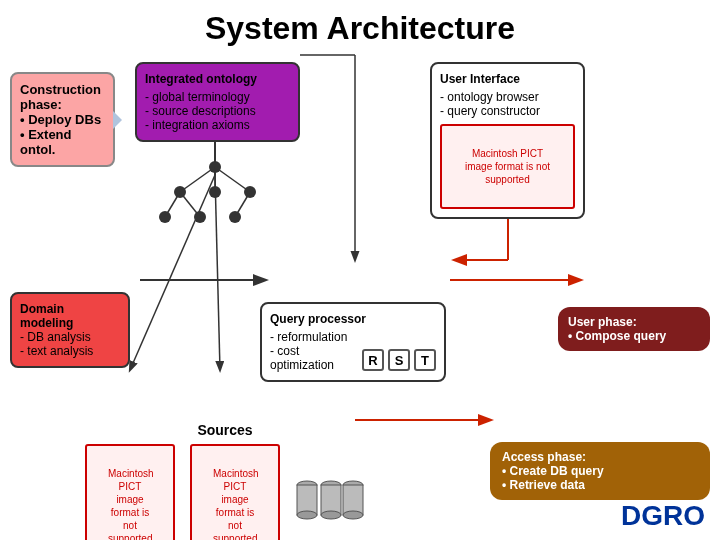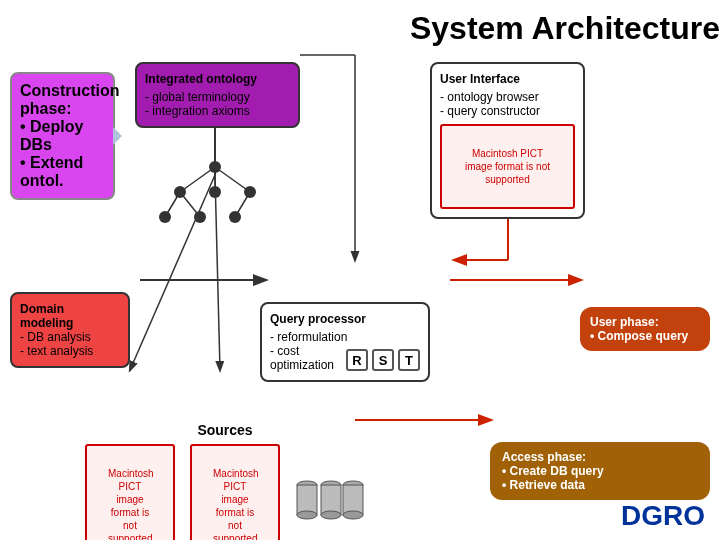--- a/index.html
+++ b/index.html
@@ -7,43 +7,43 @@
       width: 720px;
       height: 540px;
       background: white;
       font-family: Arial, sans-serif;
       font-size: 13px;
       position: relative;
       overflow: hidden;
     }
 
     .page-title {
-      text-align: right;
+      text-align: center;
       font-size: 32px;
       font-weight: bold;
       padding: 10px 0 5px 0;
       color: #000;
     }
 
     .main-area {
       position: relative;
       width: 100%;
       height: 490px;
     }
 
     
     .construction-phase {
       position: absolute;
       left: 10px;
       top: 20px;
       width: 105px;
-      background: #d946ef;
-      border-radius: 8px;
-      padding: 8px;
-      font-size: 16px;
+      background: #fca5a5;
+      border-radius: 8px;
+      padding: 8px;
+      font-size: 13px;
       font-weight: bold;
       border: 2px solid #888;
     }
     .construction-phase::after {
       content: '';
       position: absolute;
       right: -18px;
       top: 50%;
       transform: translateY(-50%);
       border: 9px solid transparent;
@@ -103,22 +103,22 @@
       text-align: center;
       line-height: 1.3;
       border-radius: 3px;
     }
 
     
     .user-phase {
       position: absolute;
       right: 10px;
       top: 255px;
-      width: 130px;
-      background: #c2410c;
+      width: 152px;
+      background: #7f1d1d;
       border-radius: 12px;
       padding: 8px 10px;
       color: white;
       font-size: 12px;
       font-weight: bold;
     }
 
     
     .domain-modeling {
       position: absolute;
@@ -130,21 +130,21 @@
       padding: 8px;
       background: #ef4444;
       font-size: 12px;
     }
 
     
     .query-processor {
       position: absolute;
       left: 260px;
       top: 250px;
-      width: 170px;
+      width: 186px;
       border: 2px solid #333;
       border-radius: 8px;
       padding: 8px;
       background: white;
       font-size: 12px;
     }
     .query-processor .box-title {
       font-weight: bold;
       margin-bottom: 4px;
     }
@@ -262,20 +262,21 @@
 
   <div class="construction-phase">
     <span>Construction phase:</span><br>
     <span>• Deploy DBs</span><br>
     <span>• Extend ontol.</span>
   </div>
 
   <div class="integrated-ontology">
     <div class="box-title">Integrated ontology</div>
     <div>- global terminology</div>
+    <div>- source descriptions</div>
     <div>- integration axioms</div>
   </div>
 
   <svg class="ontology-graphic" viewBox="0 0 130 70">
 
     <circle cx="65" cy="10" r="6" fill="#333"></circle>
     <circle cx="30" cy="35" r="6" fill="#333"></circle>
     <circle cx="65" cy="35" r="6" fill="#333"></circle>
     <circle cx="100" cy="35" r="6" fill="#333"></circle>
     <circle cx="15" cy="60" r="6" fill="#333"></circle>

